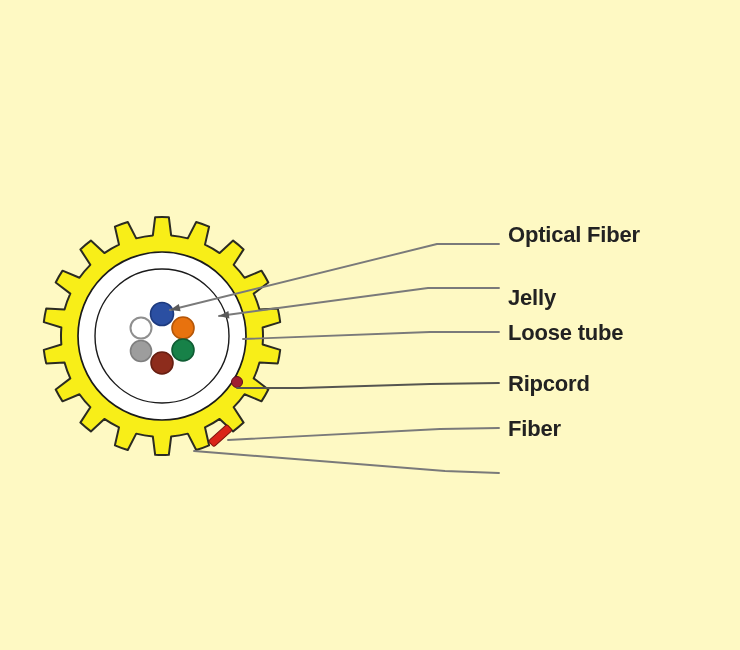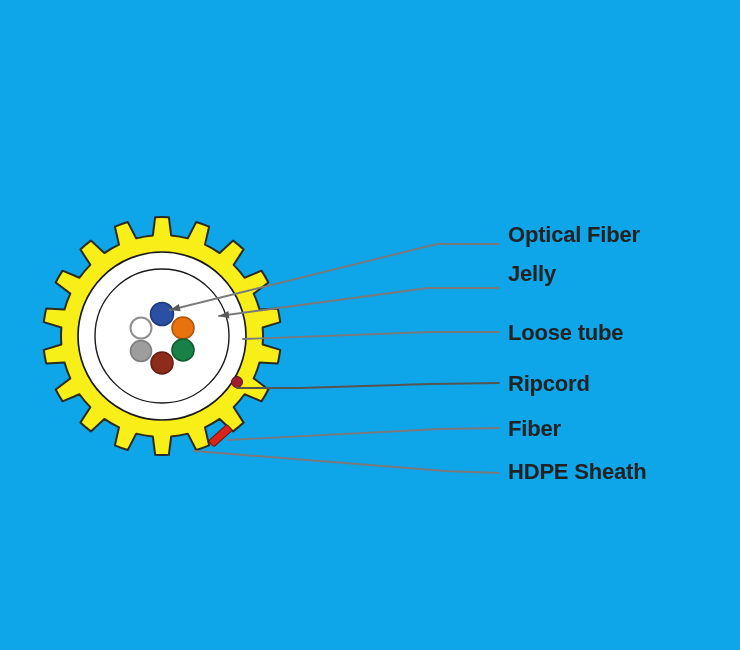--- a/index.html
+++ b/index.html
@@ -1,21 +1,21 @@
 <!DOCTYPE html>
 <html><head>
 <meta charset="utf-8">
 <style>
   html, body { margin: 0; padding: 0; }
   body { background: #ffffff; font-family: "Liberation Sans", "DejaVu Sans", sans-serif; }
   .stage {
     position: relative;
     width: 740px;
     height: 650px;
-    background: #0ea5e9;
+    background: #fef9c3;
     overflow: hidden;
   }
   svg.diagram { position: absolute; left: 0; top: 0; }
 
   
   .gear { stroke: #2b2b22; stroke-width: 2; stroke-linejoin: round; }
   .ring-outer { fill: #ffffff; stroke: #1b1b1b; stroke-width: 1.7; }
   .ring-inner { fill: #ffffff; stroke: #1b1b1b; stroke-width: 1.4; }
 
   
@@ -84,19 +84,18 @@
 
       <polyline class="leader leader-dark" points="237,388 300,388 430,384 499,383"></polyline>
 
       <polyline class="leader" points="228,440 440,429 499,428"></polyline>
 
       <polyline class="leader" points="194,451 445,471 499,473"></polyline>
     </g>
   </svg>
 
   <div class="label" style="top:235px">Optical Fiber</div>
-  <div class="label" style="top:274px">Jelly</div>
+  <div class="label" style="top:298px">Jelly</div>
   <div class="label" style="top:333px">Loose tube</div>
   <div class="label" style="top:384px">Ripcord</div>
   <div class="label" style="top:429px">Fiber</div>
-  <div class="label" style="top:472px">HDPE Sheath</div>
 
 </div>
 
 </body></html>

